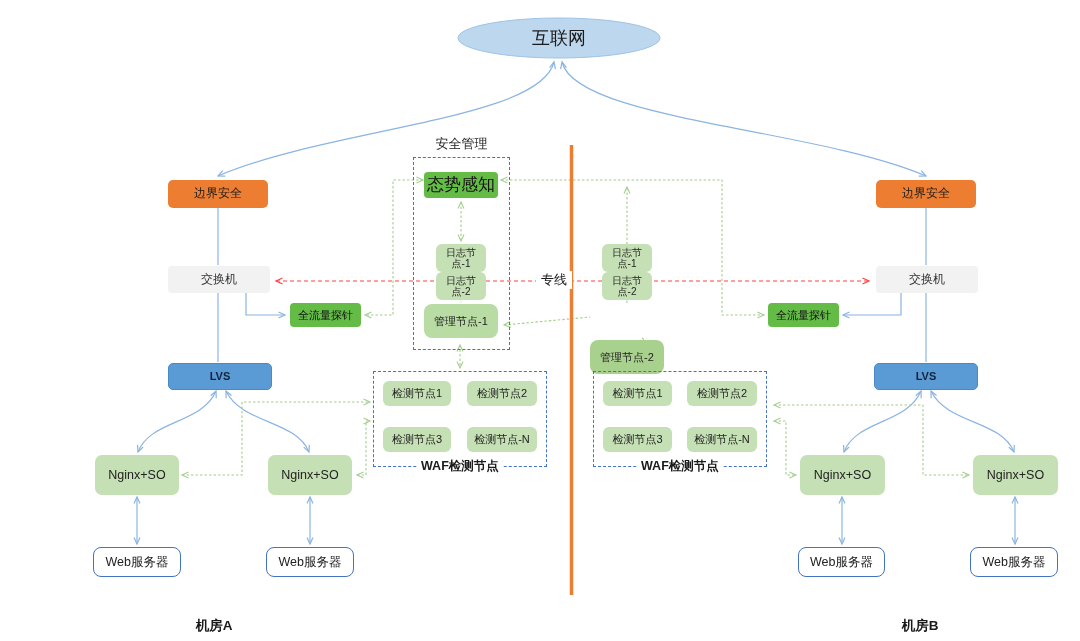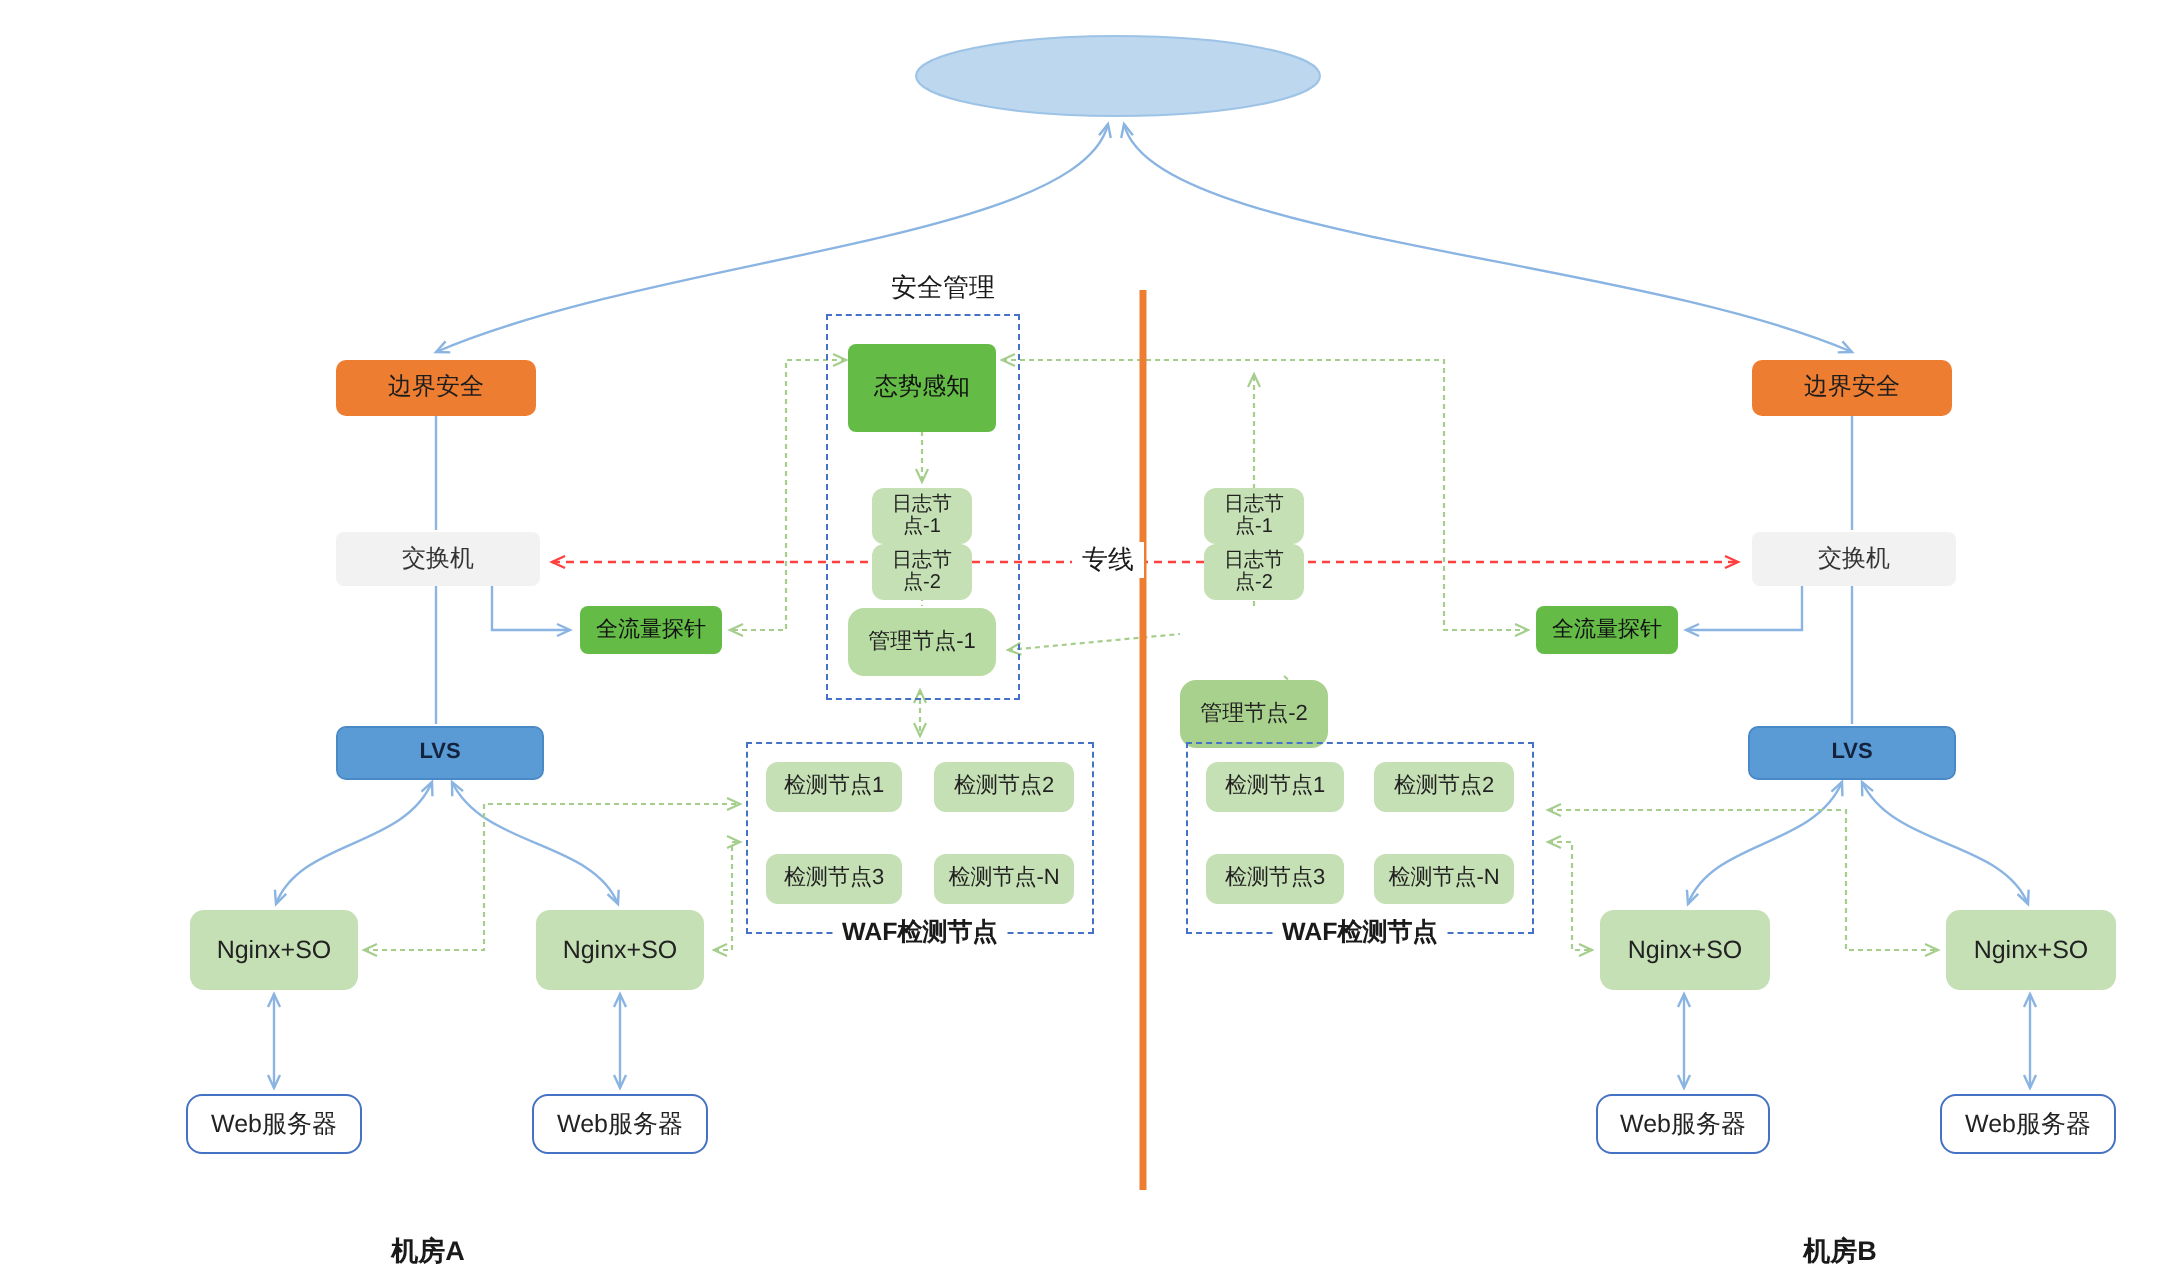--- a/index.html
+++ b/index.html
@@ -83,25 +83,26 @@
       <path d="M 182 475 L 242 475 L 242 402 L 370 402" marker-start="url(#ag)" marker-end="url(#ag)"></path>
       <path d="M 357 475 L 366 475 L 366 421 L 370 421" marker-start="url(#ag)" marker-end="url(#ag)"></path>
       <path d="M 774 405 L 923 405 L 923 475 L 969 475" marker-start="url(#ag)" marker-end="url(#ag)"></path>
       <path d="M 774 421 L 786 421 L 786 475 L 796 475" marker-start="url(#ag)" marker-end="url(#ag)"></path>
     </g>
 
     <path d="M 571.5 145 L 571.5 595" stroke="#ED7D31" stroke-width="3.5" fill="none"></path>
   </svg>
 
 
+  <div class="internet-text">互联网</div>
 
-  <div class="floatlabel secmgmt" style="left:423px;top:135px;width:97px;">安全管理</div>
+  <div class="floatlabel secmgmt" style="left:413px;top:135px;width:97px;">安全管理</div>
   <div class="dashedbox" style="left:413px;top:157px;width:97px;height:193px;"></div>
 
-  <div class="node dgreen" style="left:424px;top:172px;width:74px;height:44px;font-size:12px;">态势感知</div>
+  <div class="node dgreen" style="left:424px;top:172px;width:74px;height:26px;font-size:17px;">态势感知</div>
 
   <div class="node lognode" style="left:436px;top:244px;width:50px;height:28px;">
     <span><span>日志节</span><br>
     <span>点-1</span></span>
   </div>
   <div class="node lognode" style="left:436px;top:272px;width:50px;height:28px;">
     <span><span>日志节</span><br>
     <span>点-2</span></span>
   </div>
   <div class="node mgreen2" style="left:424px;top:304px;width:74px;height:34px;">管理节点-1</div>

